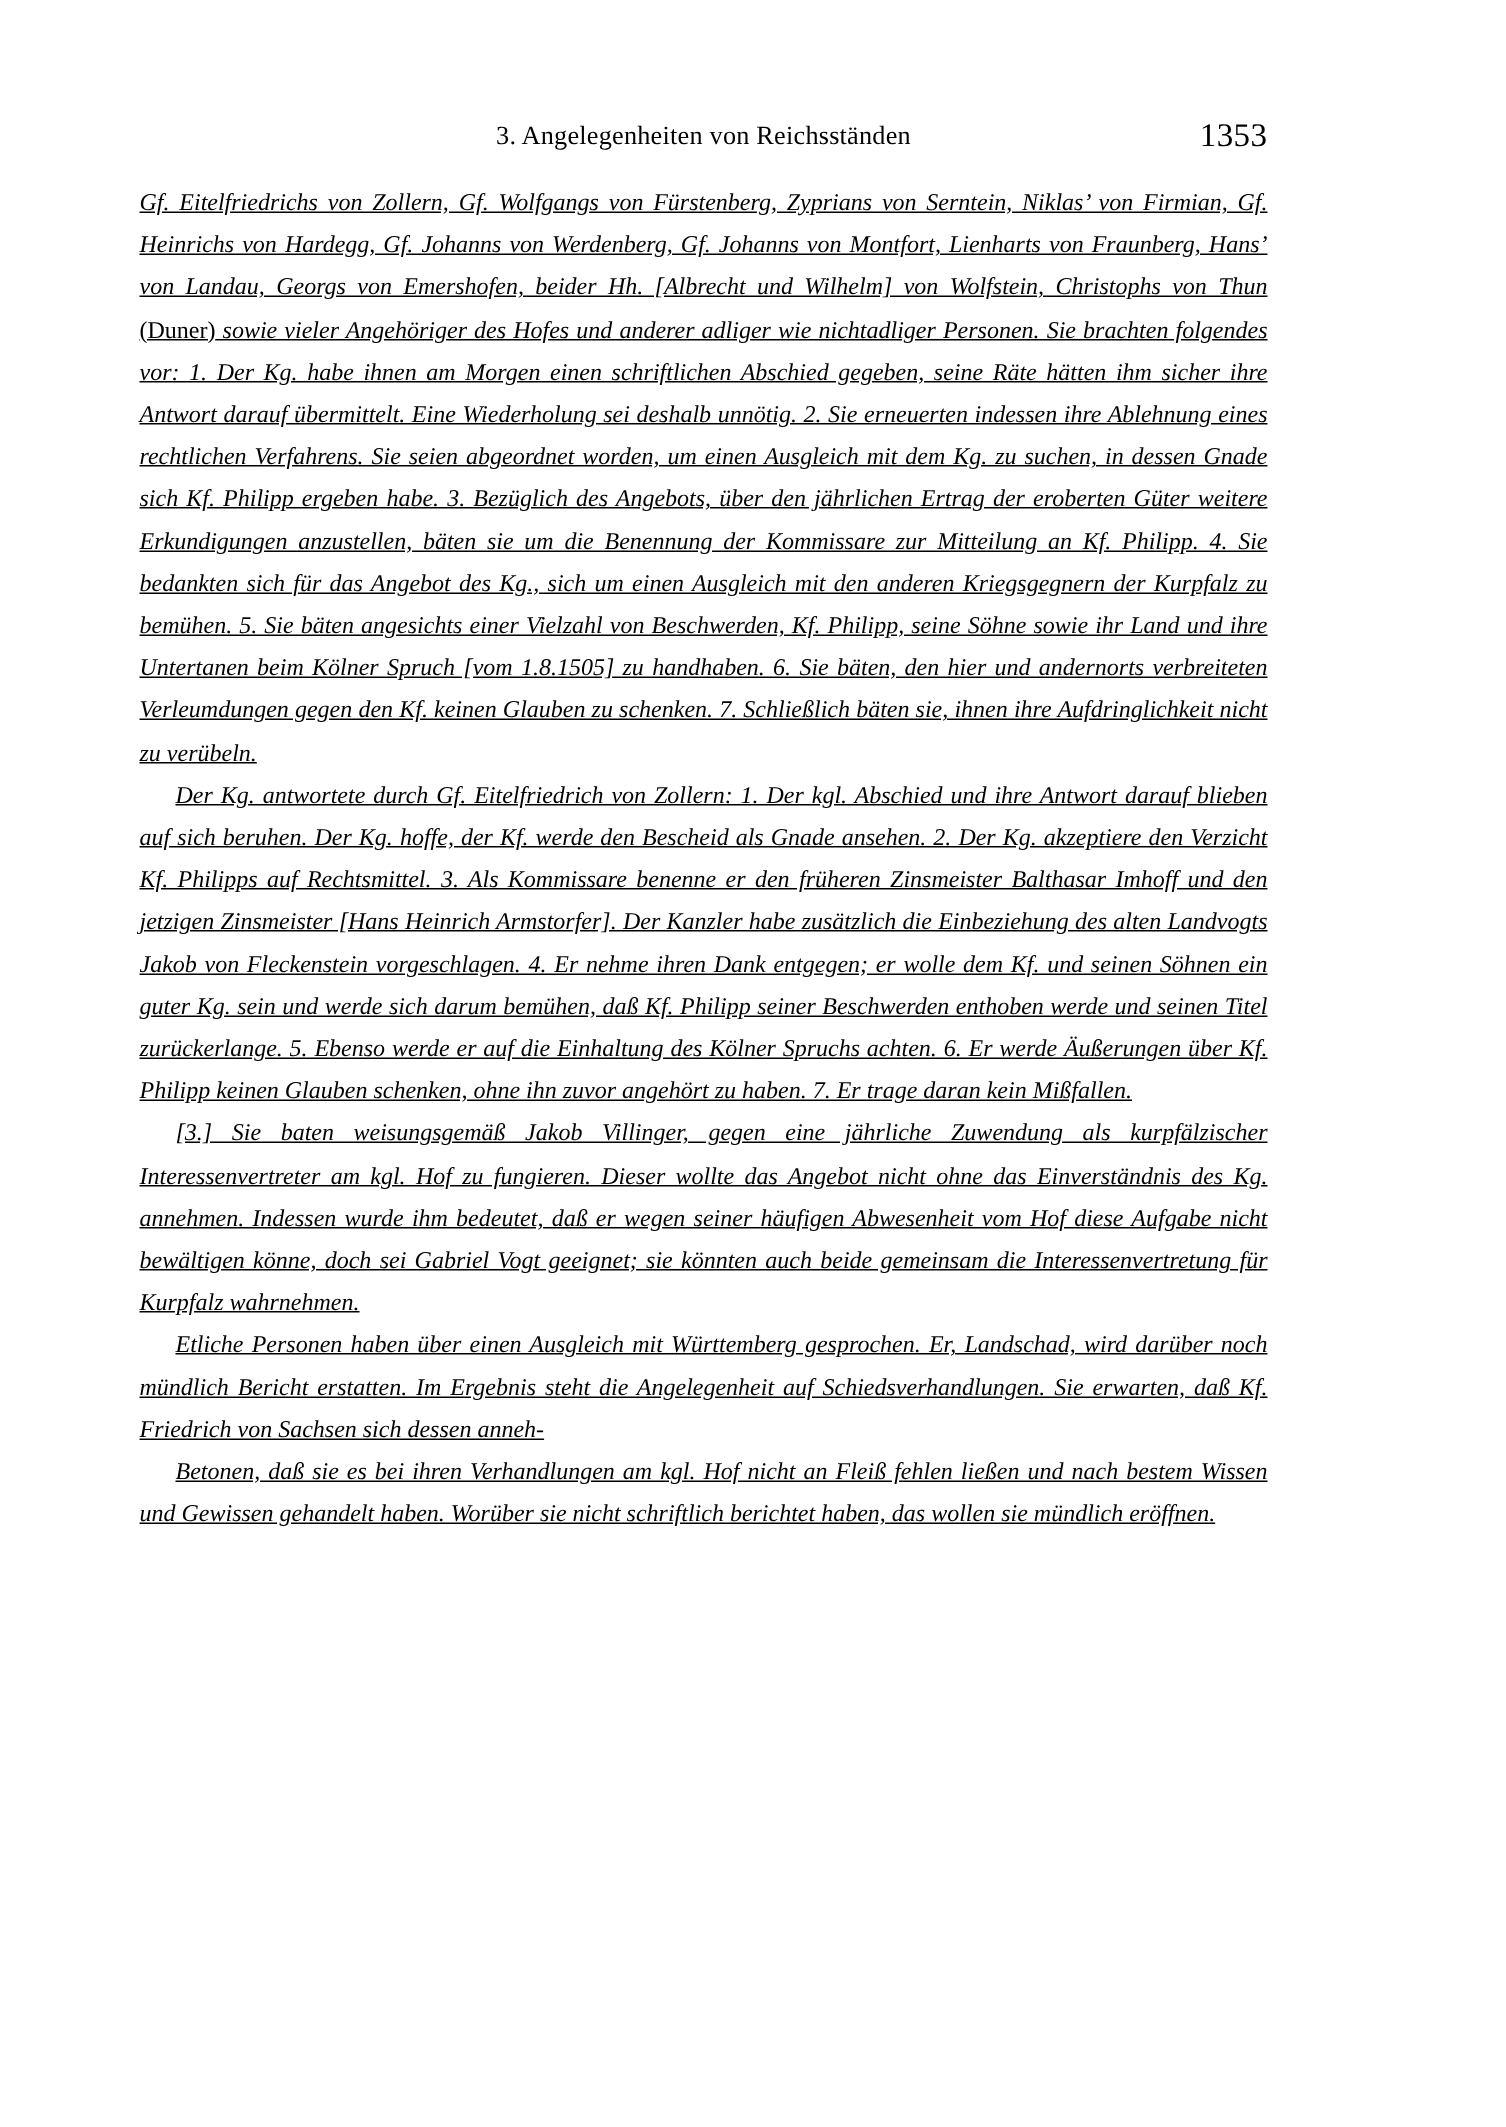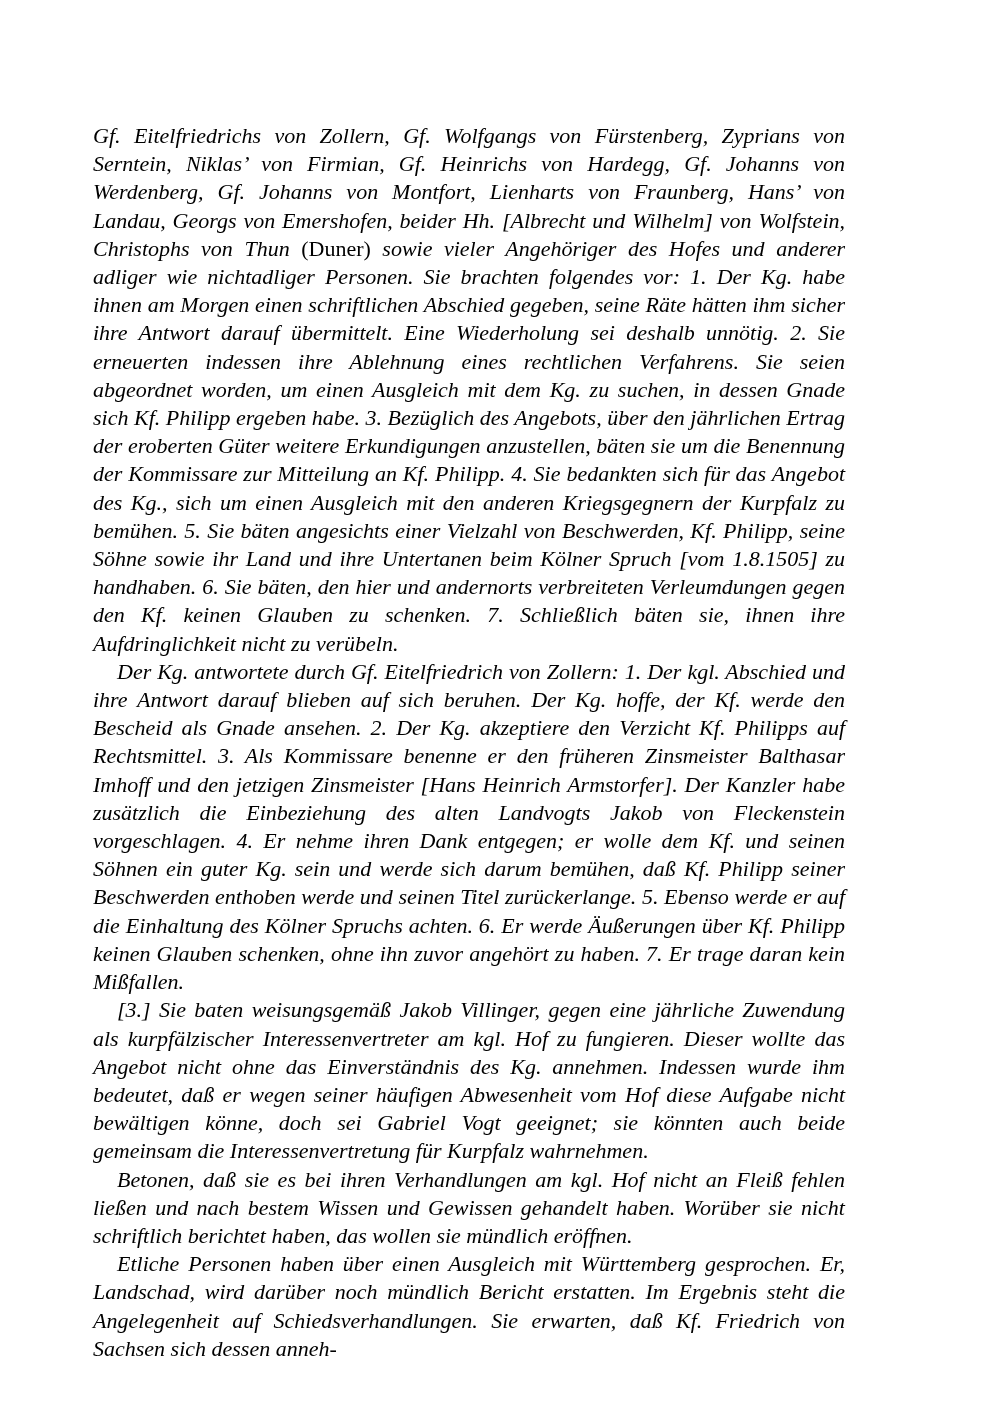--- a/index.html
+++ b/index.html
@@ -56,44 +56,49 @@
   .textblock {
     position: absolute;
     left: 93px;
     top: 122px;
     width: 752px;
   }
 
   p.para {
     margin: 0;
     font-style: italic;
-    font-size: 22px;
+    font-size: 16px;
     line-height: 28.2px;
     text-align: justify;
     text-justify: inter-word;
     hyphens: none;
     -webkit-hyphens: none;
     text-indent: 0;
+    text-decoration: underline;
   }
   p.para.indent {
     text-indent: 24px;
   }
   
 
   .roman {
     font-style: normal;
   }
 </style>
 </head>
 <body>
 
 <div class="page">
 
+  <div class="running-head">
+    <div class="running-head-title">3. Angelegenheiten von Reichsständen</div>
+    <div class="running-head-folio">1353</div>
+  </div>
 
   <div class="textblock" id="body-text-block">
       <p class="para" id="para-1"><span>Gf. Eitelfriedrichs von Zollern, Gf. Wolfgangs von Fürstenberg, Zyprians von Serntein, Niklas’ von Firmian, Gf. Heinrichs von Hardegg, Gf. Johanns von Werdenberg, Gf. Johanns von Montfort, Lienharts von Fraunberg, Hans’ von Landau, Georgs von Emershofen, beider Hh. [Albrecht und Wilhelm] von Wolfstein, Christophs von Thun </span><span class="roman">(Duner)</span><span> sowie vieler Angehöriger des Hofes und anderer adliger wie nichtadliger Personen. Sie brachten folgendes vor: 1. Der Kg. habe ihnen am Morgen einen schriftlichen Abschied gegeben, seine Räte hätten ihm sicher ihre Antwort darauf übermittelt. Eine Wiederholung sei deshalb unnötig. 2. Sie erneuerten indessen ihre Ablehnung eines rechtlichen Verfahrens. Sie seien abgeordnet worden, um einen Ausgleich mit dem Kg. zu suchen, in dessen Gnade sich Kf. Philipp ergeben habe. 3. Bezüglich des Angebots, über den jährlichen Ertrag der eroberten Güter weitere Erkundigungen anzustellen, bäten sie um die Benennung der Kommissare zur Mitteilung an Kf. Philipp. 4. Sie bedankten sich für das Angebot des Kg., sich um einen Ausgleich mit den anderen Kriegsgegnern der Kurpfalz zu bemühen. 5. Sie bäten angesichts einer Vielzahl von Beschwerden, Kf. Philipp, seine Söhne sowie ihr Land und ihre Untertanen beim Kölner Spruch [vom 1.8.1505] zu handhaben. 6. Sie bäten, den hier und andernorts verbreiteten Verleumdungen gegen den Kf. keinen Glauben zu schenken. 7. Schließlich bäten sie, ihnen ihre Aufdringlichkeit nicht zu verübeln.</span></p>
       <p class="para indent" id="para-2"><span>Der Kg. antwortete durch Gf. Eitelfriedrich von Zollern: 1. Der kgl. Abschied und ihre Antwort darauf blieben auf sich beruhen. Der Kg. hoffe, der Kf. werde den Bescheid als Gnade ansehen. 2. Der Kg. akzeptiere den Verzicht Kf. Philipps auf Rechtsmittel. 3. Als Kommissare benenne er den früheren Zinsmeister Balthasar Imhoff und den jetzigen Zinsmeister [Hans Heinrich Armstorfer]. Der Kanzler habe zusätzlich die Einbeziehung des alten Landvogts Jakob von Fleckenstein vorgeschlagen. 4. Er nehme ihren Dank entgegen; er wolle dem Kf. und seinen Söhnen ein guter Kg. sein und werde sich darum bemühen, daß Kf. Philipp seiner Beschwerden enthoben werde und seinen Titel zurückerlange. 5. Ebenso werde er auf die Einhaltung des Kölner Spruchs achten. 6. Er werde Äußerungen über Kf. Philipp keinen Glauben schenken, ohne ihn zuvor angehört zu haben. 7. Er trage daran kein Mißfallen.</span></p>
       <p class="para indent" id="para-4"><span>[3.] Sie baten weisungsgemäß Jakob Villinger, gegen eine jährliche Zuwendung als kurpfälzischer Interessenvertreter am kgl. Hof zu fungieren. Dieser wollte das Angebot nicht ohne das Einverständnis des Kg. annehmen. Indessen wurde ihm bedeutet, daß er wegen seiner häufigen Abwesenheit vom Hof diese Aufgabe nicht bewältigen könne, doch sei Gabriel Vogt geeignet; sie könnten auch beide gemeinsam die Interessenvertretung für Kurpfalz wahrnehmen.</span></p>
+      <p class="para indent" id="para-6"><span>Etliche Personen haben über einen Ausgleich mit Württemberg gesprochen. Er, Landschad, wird darüber noch mündlich Bericht erstatten. Im Ergebnis steht die Angelegenheit auf Schiedsverhandlungen. Sie erwarten, daß Kf. Friedrich von Sachsen sich dessen anneh-</span></p>
       <p class="para indent" id="para-5"><span>Betonen, daß sie es bei ihren Verhandlungen am kgl. Hof nicht an Fleiß fehlen ließen und nach bestem Wissen und Gewissen gehandelt haben. Worüber sie nicht schriftlich berichtet haben, das wollen sie mündlich eröffnen.</span></p>
-      <p class="para indent" id="para-6"><span>Etliche Personen haben über einen Ausgleich mit Württemberg gesprochen. Er, Landschad, wird darüber noch mündlich Bericht erstatten. Im Ergebnis steht die Angelegenheit auf Schiedsverhandlungen. Sie erwarten, daß Kf. Friedrich von Sachsen sich dessen anneh-</span></p>
     </div>
 
 </div>
 
 </body></html>

